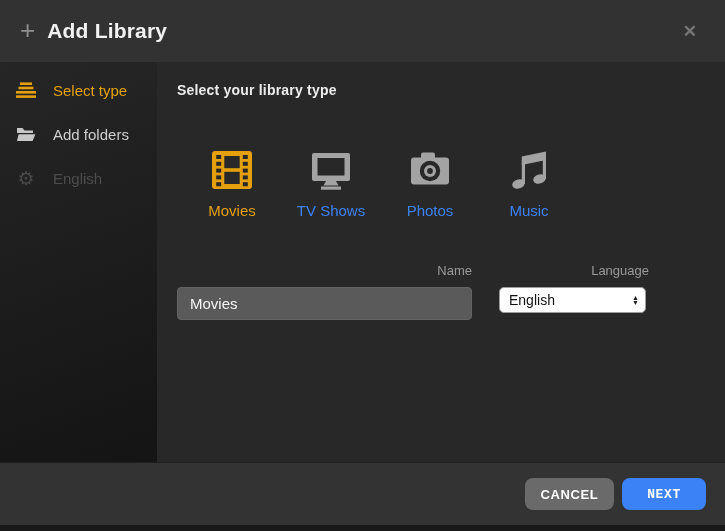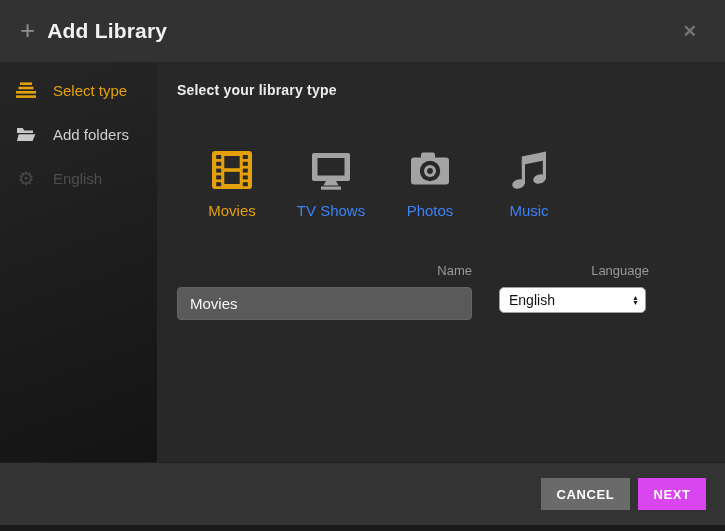--- a/index.html
+++ b/index.html
@@ -94,26 +94,26 @@
   }
 
   
   .footer{
     height:63px; flex:0 0 63px;
     background:#333333; border-top:1px solid #1f1f1f;
     display:flex; align-items:center; justify-content:flex-end;
     padding-right:19px; gap:8px;
   }
   .btn{
-    height:32px; border:none; border-radius:0; cursor:pointer;
+    height:32px; border:none; border-radius:8px; cursor:pointer;
     color:#ffffff; font-size:13px; font-weight:700; letter-spacing:.6px;
     font-family:"Liberation Sans",sans-serif;
   }
   .btn-cancel{ width:89px; background:#6a6a6a; }
-  .btn-next{ width:68px; background:#d946ef; }
+  .btn-next{ width:84px; background:#3b82f6;font-family:Liberation Mono, monospace; }
 
   .bottom-strip{ height:6px; flex:0 0 6px; background:#191919; }
 </style>
 </head>
 <body>
 
 <div class="dialog">
 
   <div class="header">
     <span class="plus-icon">+</span>

